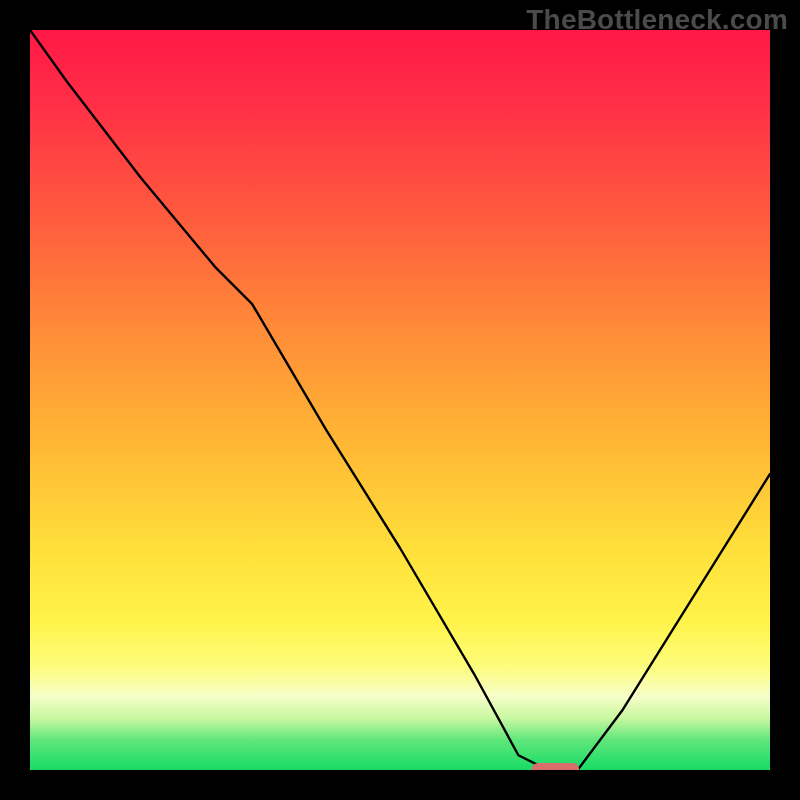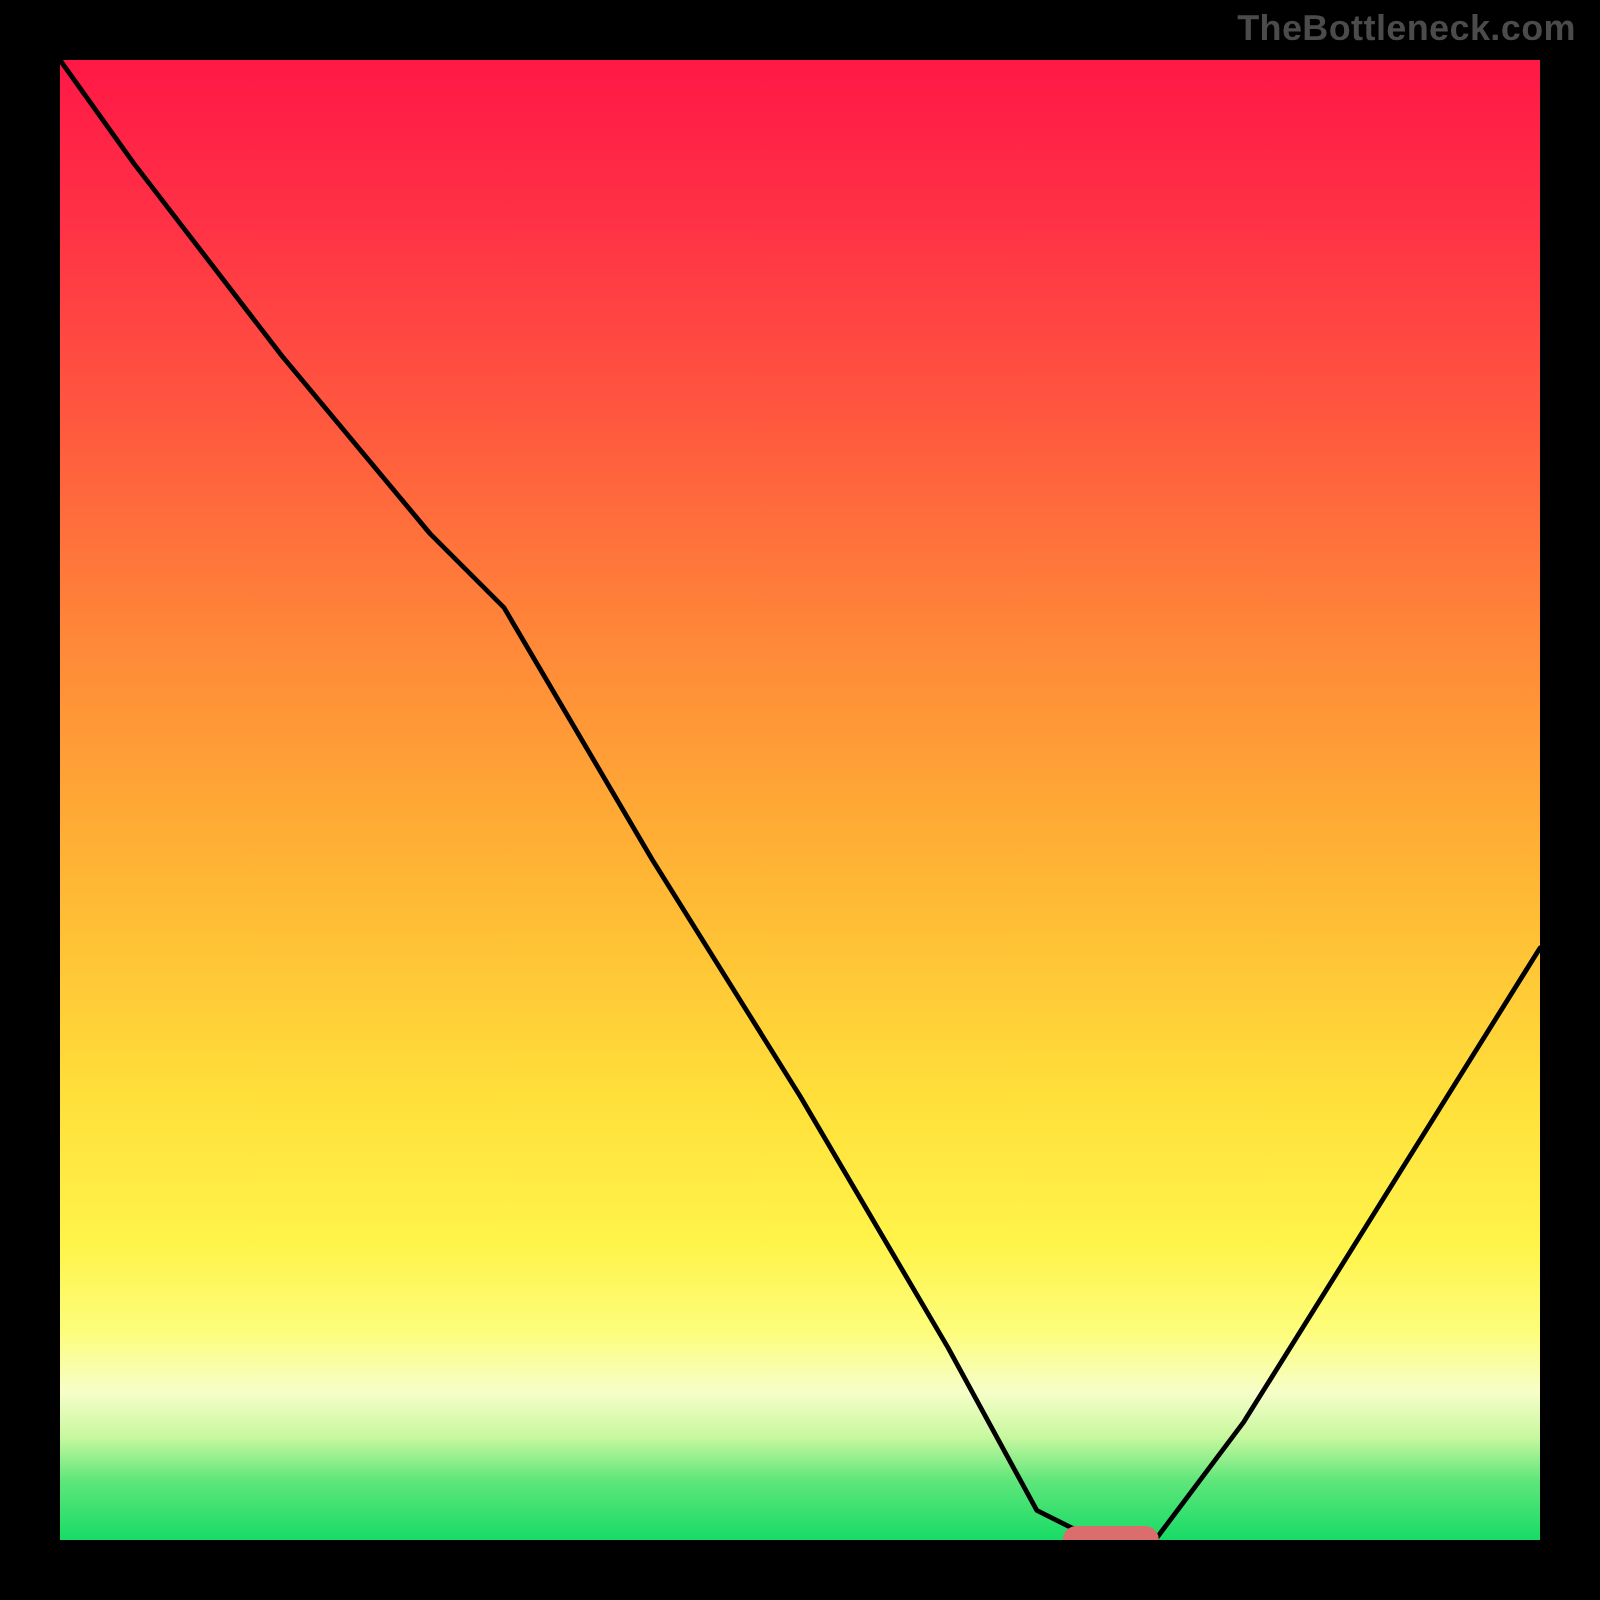--- a/index.html
+++ b/index.html
@@ -14,21 +14,21 @@
   .frame {
     position: relative;
     width: 800px;
     height: 800px;
     background: #000;
   }
   .watermark {
     position: absolute;
     top: 4px;
     right: 12px;
-    font-size: 18px;
+    font-size: 28px;
     font-weight: 600;
     color: #4b4b4b;
     letter-spacing: 0.2px;
     z-index: 50;
   }
   .plot {
     position: absolute;
     left: 30px;
     top: 30px;
     width: 740px;

